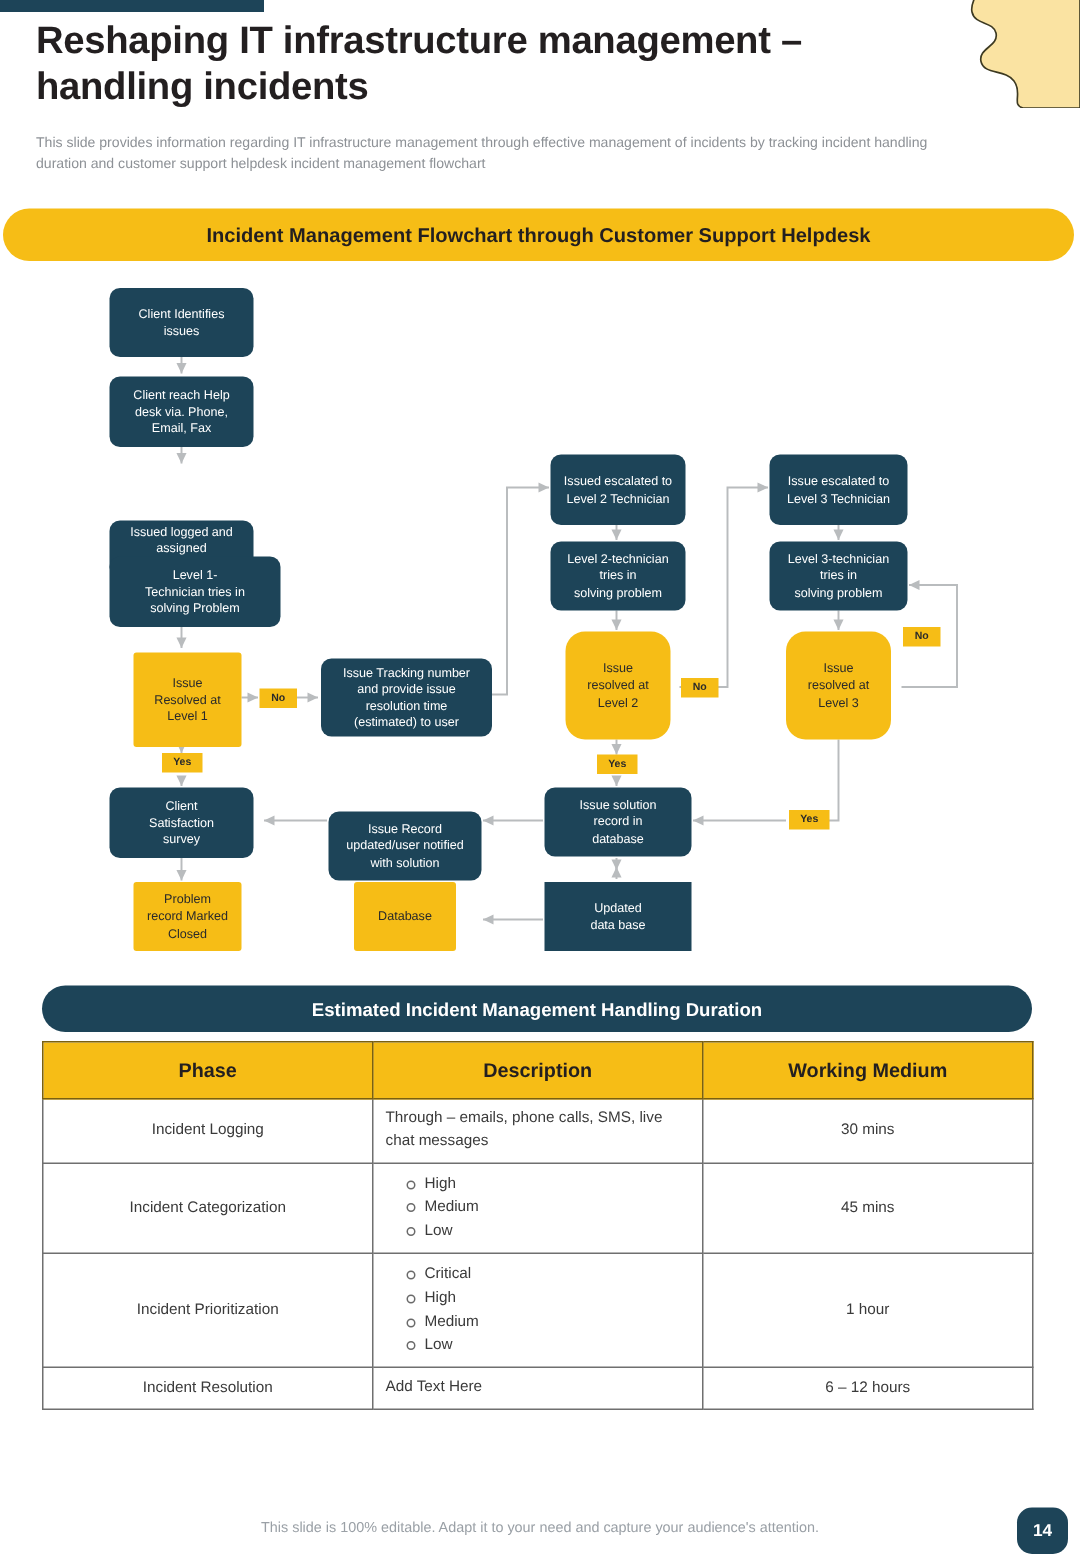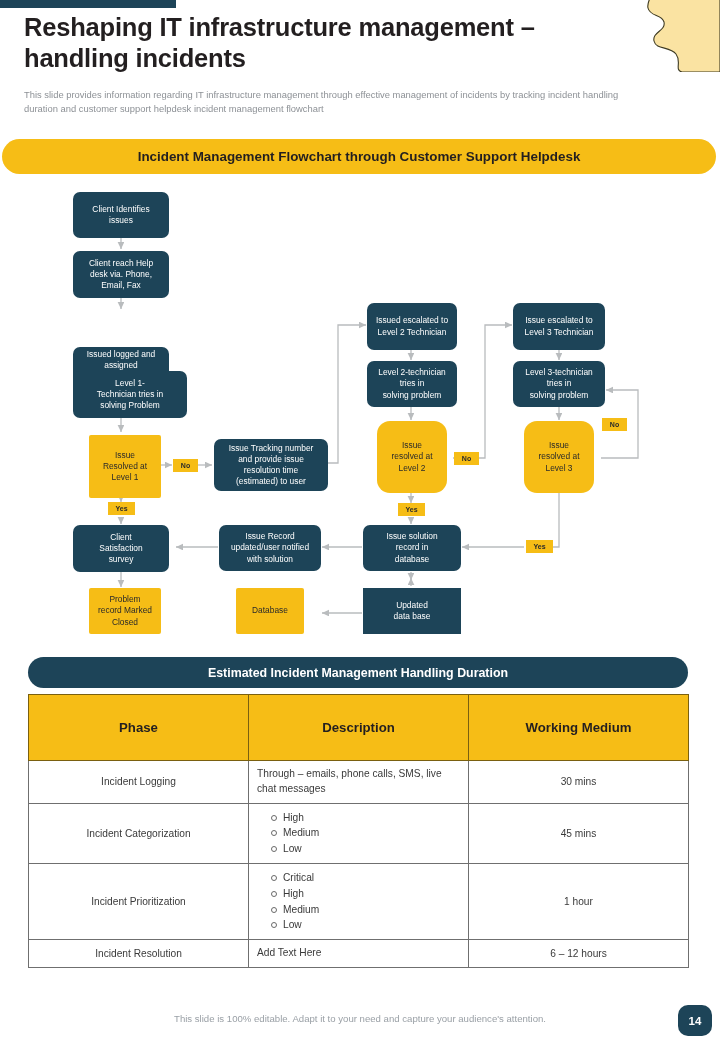--- a/index.html
+++ b/index.html
@@ -56,21 +56,21 @@
     display:flex;align-items:center;justify-content:center;
   }
   .tbl-banner span{font-size:12.4px;font-weight:bold;color:#ffffff;}
   table.dur{
     position:absolute;left:28px;top:694px;width:660px;
     border-collapse:collapse;table-layout:fixed;
   }
   table.dur th{
     background:#f6bd16;color:#231f20;
     font-size:13.2px;font-weight:bold;text-align:center;
-    padding:25px 4px;border:1px solid #7a6010;
+    padding:11px 4px;border:1px solid #7a6010;
   }
   table.dur td{
     border:1px solid #6f6f6f;font-size:10.2px;color:#3a3a3a;
     padding:6px 8px;vertical-align:middle;
   }
   table.dur td.phase{text-align:center;}
   table.dur td.hours{text-align:center;}
   table.dur td.desc{text-align:left;line-height:1.45;}
   ul.olist{margin:0;padding:0 0 0 14px;list-style:none;}
   ul.olist li{position:relative;line-height:1.55;padding-left:12px;}
@@ -194,21 +194,21 @@
   <div class="node gold round" style="left:377px;top:241px;width:70px;height:72px;">
     <span>Issue<br>resolved at<br>Level 2</span>
   </div>
   <div class="node dark" style="left:363px;top:345px;width:98px;height:46px;">
     <span>Issue solution<br>record in<br>database</span>
   </div>
   <div class="node dark sq" style="left:363px;top:408px;width:98px;height:46px;">
     <span>Updated<br>data base</span>
   </div>
 
-  <div class="node dark" style="left:219px;top:345px;width:102px;height:46px;">
+  <div class="node dark" style="left:219px;top:361px;width:102px;height:46px;">
     <span>Issue Record<br>updated/user notified<br>with solution</span>
   </div>
   <div class="node gold" style="left:236px;top:408px;width:68px;height:46px;">
     <span>Database</span>
   </div>
 
   <div class="node dark" style="left:513px;top:123px;width:92px;height:47px;">
     <span>Issue escalated to<br>Level 3 Technician</span>
   </div>
   <div class="node dark" style="left:513px;top:181px;width:92px;height:46px;">

